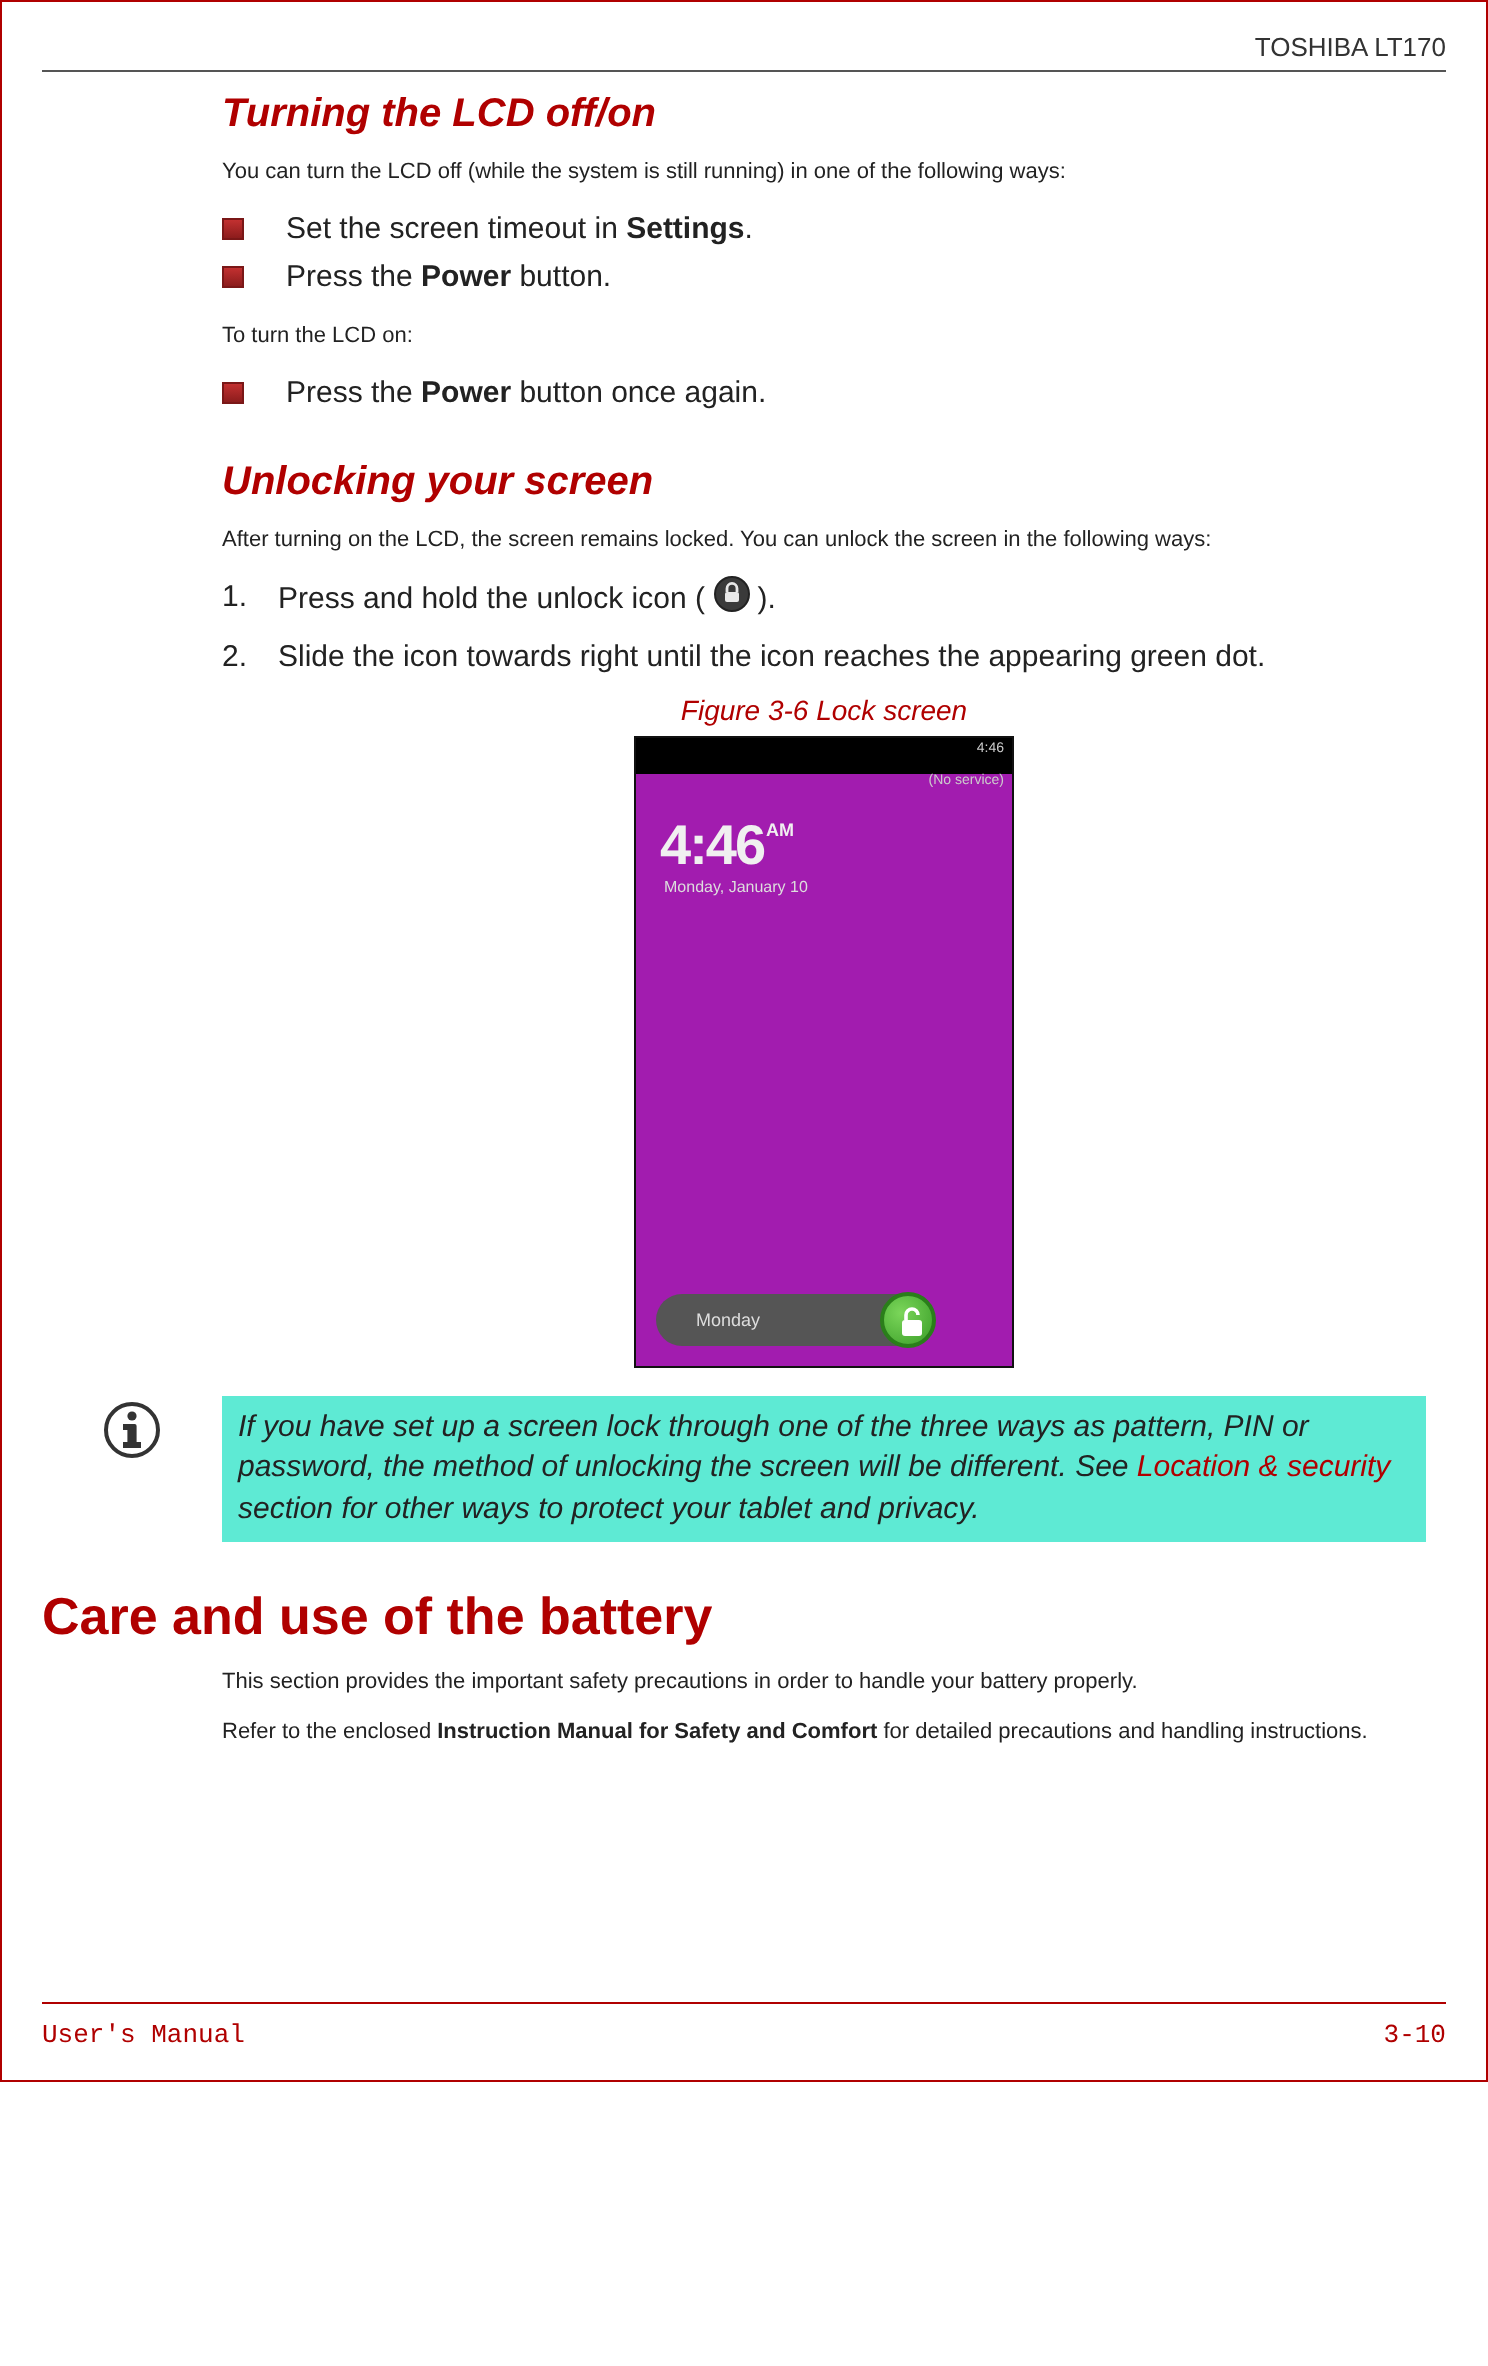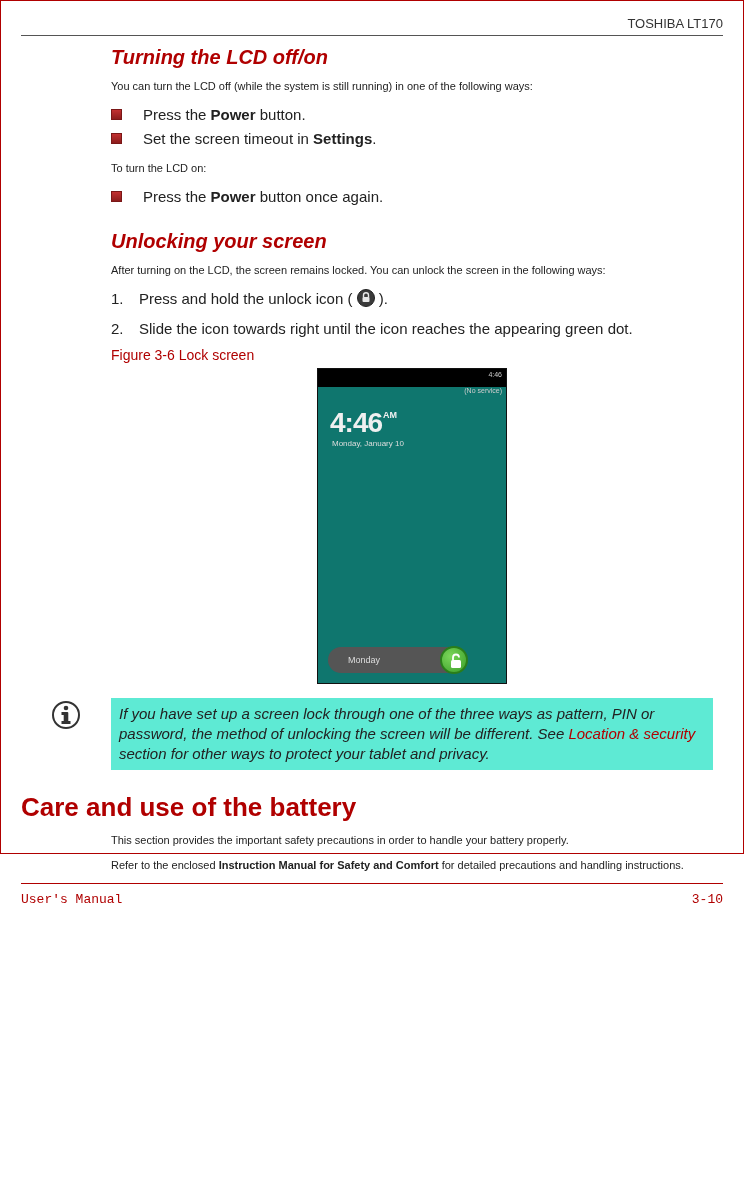--- a/index.html
+++ b/index.html
@@ -1,18 +1,18 @@
 <!DOCTYPE html>
 <html><head>
   <meta charset="utf-8">
   <style>
     * { box-sizing: border-box; margin: 0; padding: 0; }
     html, body { width: 744px; height: 1183px; font-family: Arial, Helvetica, sans-serif; background: #fff; }
     .page {
-      width: 744px; height: 854px;
+      width: 744px; height: 1041px;
       border: 1px solid #b00000;
       position: relative;
       padding: 15px 20px 15px 20px;
       display: flex;
       flex-direction: column;
     }
     .header-line {
       text-align: right;
       font-size: 13px;
       color: #333;
@@ -75,33 +75,34 @@
     }
     ol.num-list li .num {
       flex: 0 0 28px;
     }
     .unlock-icon {
       display: inline-block;
       vertical-align: middle;
     }
     .figure-caption {
       color: #b00000;
+      font-style: italic;
       font-size: 14px;
-      text-align: left;
+      text-align: center;
       margin: 5px 0 5px 0;
     }
     .lockscreen-wrap {
       display: flex;
       justify-content: center;
       margin-bottom: 14px;
     }
     .lockscreen {
       width: 190px;
       height: 316px;
-      background: #0f766e;
+      background: #a21caf;
       border: 1px solid #111;
       position: relative;
       overflow: hidden;
     }
     .ls-status {
       position: absolute;
       top: 0; left: 0; right: 0;
       height: 18px;
       background: #000;
       color: #ccc;
@@ -206,24 +207,24 @@
     <span>TOSHIBA LT170</span>
   </div>
 
   <div class="content">
 
     <div class="h3">Turning the LCD off/on</div>
     <div class="para">You can turn the LCD off (while the system is still running) in one of the following ways:</div>
 
     <ul class="square-list">
       <li>
+        <span>Set the screen timeout in </span><b>Settings</b><span>.</span>
+      </li>
+      <li>
         <span>Press the </span><b>Power</b><span> button.</span>
-      </li>
-      <li>
-        <span>Set the screen timeout in </span><b>Settings</b><span>.</span>
       </li>
     </ul>
 
     <div class="para">To turn the LCD on:</div>
 
     <ul class="square-list">
       <li>
         <span>Press the </span><b>Power</b><span> button once again.</span>
       </li>
     </ul>

